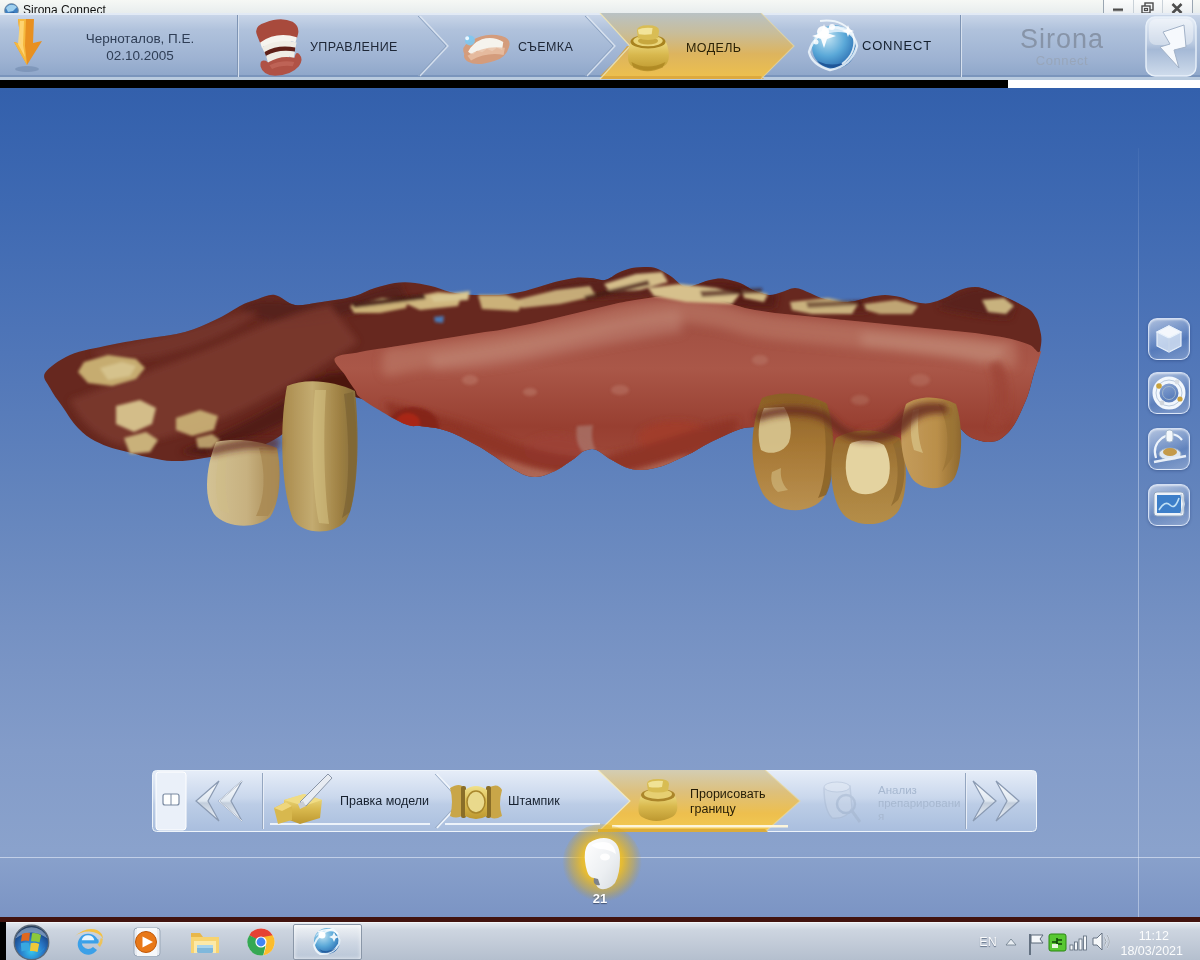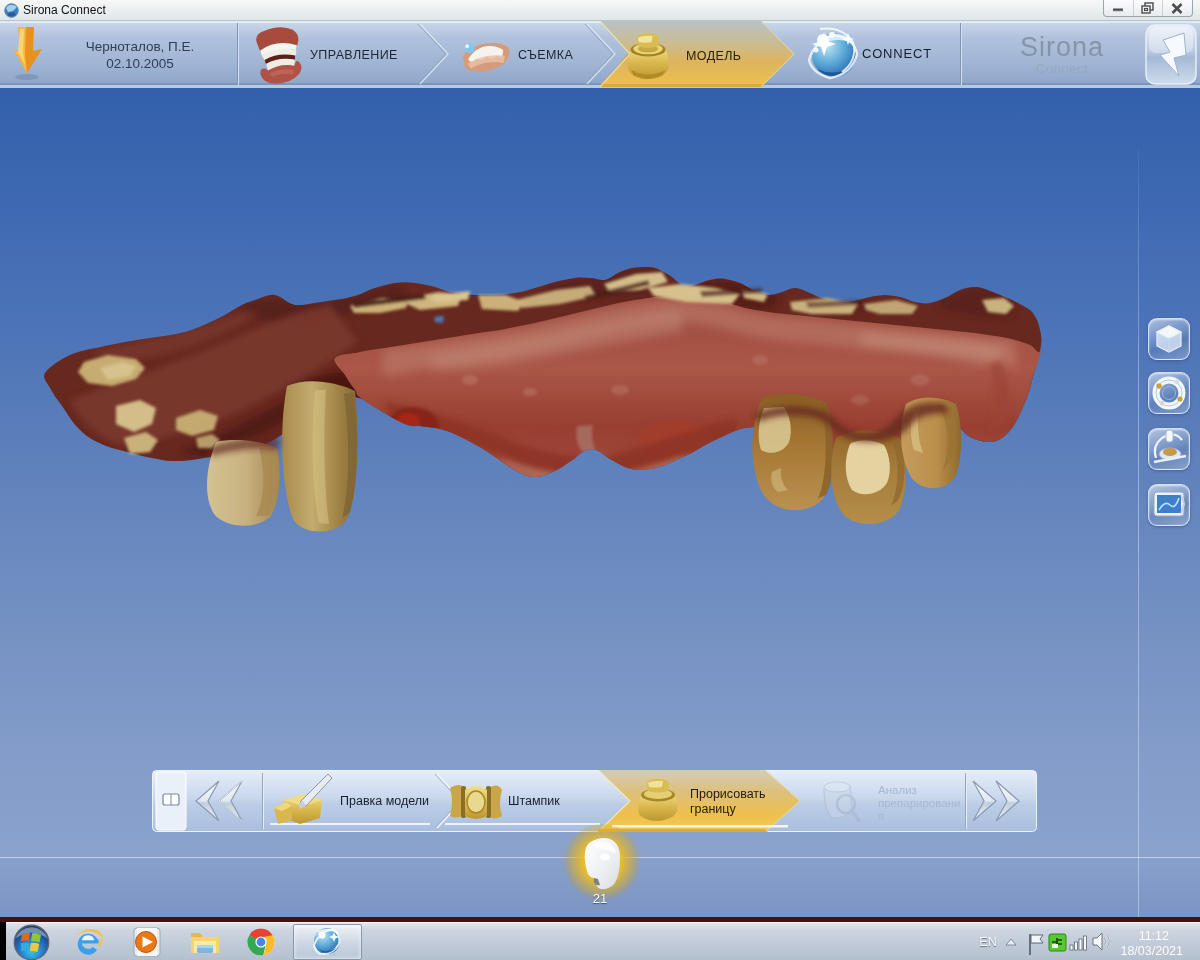--- a/index.html
+++ b/index.html
@@ -8,21 +8,21 @@
 
 #titlebar{position:absolute;left:0;top:0;width:1200px;height:21px;
   background:linear-gradient(#f6f8f5,#e9eeee 60%,#dfe6e8);border-bottom:1px solid #b8c4cc}
 #titlebar .txt{position:absolute;left:23px;top:3px;font-size:12px;color:#111}
 #winbtns{position:absolute;right:7px;top:0;width:90px;height:17px;
   background:linear-gradient(#fbfcfc,#e8ecef);border:1px solid #9aa6b2;border-top:none;
   border-radius:0 0 4px 4px;display:flex}
 #winbtns .wb{flex:1;border-right:1px solid #c9d1d8;position:relative}
 #winbtns .wb:last-child{border-right:none}
 
-#header{position:absolute;left:0;top:21px;width:1200px;height:67px}
+#header{position:absolute;left:0;top:13px;width:1200px;height:67px}
 
 #viewport{position:absolute;left:0;top:88px;width:1200px;height:829px;
   background:linear-gradient(#3360ac 0%,#3e69b2 14%,#5076b8 32%,#6485bd 50%,#7591c3 65%,#839cc9 80%,#8aa2cc 92%,#7b94c4 100%)}
 #vline{position:absolute;left:1138px;top:60px;width:1px;height:769px;background:linear-gradient(rgba(230,238,250,.05),rgba(230,238,250,.4) 30%,rgba(230,238,250,.45))}
 #hline{position:absolute;left:0;top:769px;width:1200px;height:1px;background:rgba(240,246,255,.55)}
 
 .sqbtn{position:absolute;left:1148px;width:42px;height:42px;border-radius:9px;
   background:linear-gradient(160deg,rgba(255,255,255,.55),rgba(200,216,240,.25) 45%,rgba(120,150,200,.18) 60%,rgba(255,255,255,.25));
   border:1px solid rgba(235,243,255,.8);box-shadow:inset 0 1px 2px rgba(255,255,255,.6),0 1px 3px rgba(20,40,90,.35)}
 
@@ -460,21 +460,21 @@
             <stop offset="0.6" stop-color="#eceff2"></stop>
             <stop offset="1" stop-color="#d6dbe0"></stop>
 </linearGradient>
 </defs>
 <ellipse cx="46" cy="41" rx="40" ry="41" fill="url(#glow)"></ellipse>
 <path d="M33 19 Q44 12 54 15 Q64 19 64 34 Q64 50 59 59 Q53 66 45 65 Q41 64 40 60 L38 54 Q33 54 31 47 Q28 37 29 28 Q30 22 33 19 Z" fill="url(#toothg)"></path>
 <path d="M38 54 Q37 58 39 60 Q41 62 44 61 L42 55 Z" fill="#7d828a"></path>
 <path d="M35 21 Q44 16 53 19 Q59 22 60 30 Q52 25 44 25 Q38 24 35 21 Z" fill="#ffffff" opacity="0.9"></path>
 <ellipse cx="49" cy="33" rx="5" ry="3.5" fill="#ffffff" opacity="0.9"></ellipse>
 </svg>
-<div class="abs" style="left:570px;top:803px;width:60px;text-align:center;font-size:13px;font-weight:normal;color:#fff;text-shadow:0 1px 1px rgba(20,30,50,.55)">21</div>
+<div class="abs" style="left:570px;top:803px;width:60px;text-align:center;font-size:13px;font-weight:bold;color:#fff;text-shadow:0 1px 1px rgba(20,30,50,.55)">21</div>
 
 </div>
 <div id="redline"></div>
 <div id="taskbar">
       <div id="task-sirona"></div>
       <svg class="abs" style="left:0;top:0" width="1200" height="38" viewBox="0 0 1200 38">
 <defs>
 <radialGradient id="orb" cx="0.5" cy="0.75" r="0.75">
  <stop offset="0" stop-color="#35c8f0"></stop>
             <stop offset="0.45" stop-color="#2878c8"></stop>

